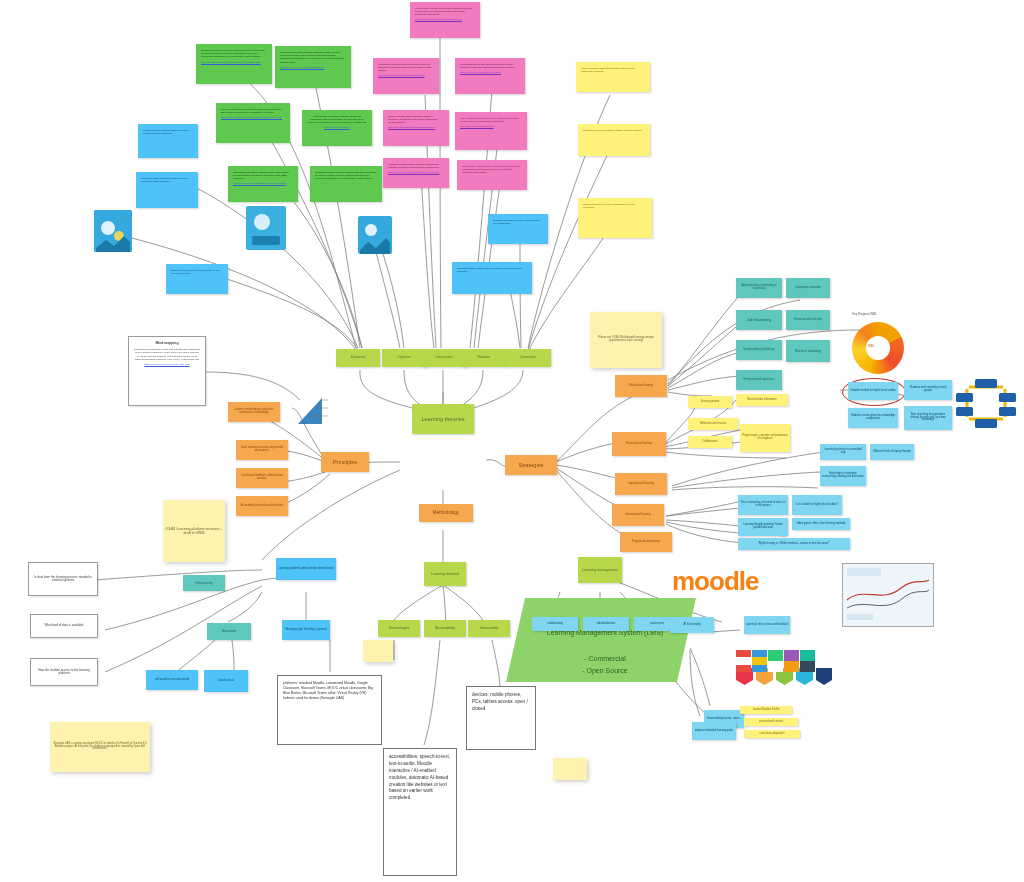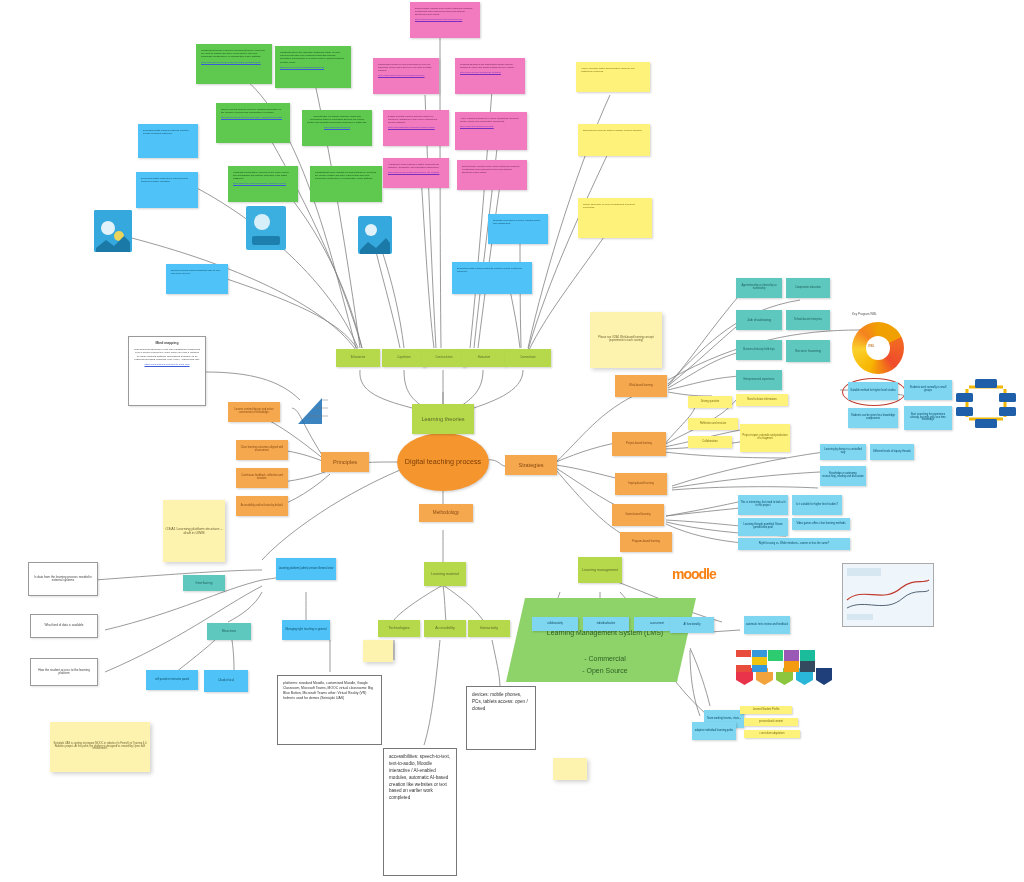--- a/index.html
+++ b/index.html
@@ -23,21 +23,21 @@
   .plain{background:#fff;border:1px solid #777;color:#333;box-shadow:none;}
   .ellipse{border-radius:50%;background:#f5952e;color:#7a3d08;box-shadow:1px 1px 3px rgba(0,0,0,.2);}
   .tiny{font-size:2.6px;padding:2px;}
   .xs{font-size:3.6px;padding:2px;}
   .s{font-size:4.6px;padding:2px;}
   .m{font-size:5.6px;padding:2px;}
   .l{font-size:7.2px;padding:3px;}
   .doc{font-size:6.6px;text-align:left;align-items:flex-start;justify-content:flex-start;padding:5px;}
   .lnk{color:#3b5bdb;text-decoration:underline;display:block;word-break:break-all;}
   .pink .lnk{color:#7b2fbe;}
-  .moodle{position:absolute;font-size:14px;font-weight:bold;color:#f98012;letter-spacing:-1px;}
+  .moodle{position:absolute;font-size:26px;font-weight:bold;color:#f98012;letter-spacing:-1px;}
   .para{position:absolute;background:#8ed36a;}
   .lmstxt{position:absolute;text-align:center;color:#2f5f25;font-size:7px;line-height:1.5;}
   .imgbox{position:absolute;overflow:hidden;}
   .donut{position:absolute;border-radius:50%;
          background:conic-gradient(#f0a000 0 18%,#f26b21 18%,#ef4b2c 38%,#f7b500 56%,#fbd02b 74%,#f58220 88%,#f0a000 100%);}
   .donut:after{content:"";position:absolute;left:26%;top:26%;width:48%;height:48%;border-radius:50%;background:#fff;}
   .redring{position:absolute;border:1.2px solid #c0392b;border-radius:50%;}
   .flagrow{position:absolute;display:flex;gap:1px;}
   .flag{width:15px;height:22px;}
   .capt{position:absolute;font-size:3px;color:#555;}
@@ -149,21 +149,20 @@
       <path d="M262,580 C220,590 180,612 105,630"></path>
       <path d="M262,586 C220,608 180,640 105,672"></path>
       <path d="M262,592 C255,606 240,616 228,622"></path>
       <path d="M215,640 C200,654 180,668 172,676"></path>
       <path d="M232,640 C234,655 234,665 234,672"></path>
       <path d="M262,580 C290,576 300,574 306,570"></path>
       <path d="M306,592 C306,604 306,612 306,620"></path>
     </g>
   </svg>
 
-  <div class="node ellipse l" style="left:397px;top:433px;width:92px;height:58px;">Digital teaching process</div>
 
   <div class="node green m" style="left:412px;top:404px;width:62px;height:30px;">Learning theories</div>
   <div class="node orange m" style="left:321px;top:452px;width:48px;height:20px;">Principles</div>
   <div class="node orange s" style="left:419px;top:504px;width:54px;height:18px;">Methodology</div>
   <div class="node orange m" style="left:505px;top:455px;width:52px;height:20px;">Strategies</div>
   <div class="node green xs" style="left:424px;top:562px;width:42px;height:24px;">Learning material</div>
   <div class="node green xs" style="left:578px;top:557px;width:44px;height:26px;">Learning management</div>
   <div class="node teal xs" style="left:183px;top:575px;width:42px;height:16px;">Interfacing</div>
   <div class="node teal xs" style="left:207px;top:623px;width:44px;height:17px;">Structure</div>
   <div class="node green xs" style="left:378px;top:620px;width:42px;height:17px;">Technologies</div>

